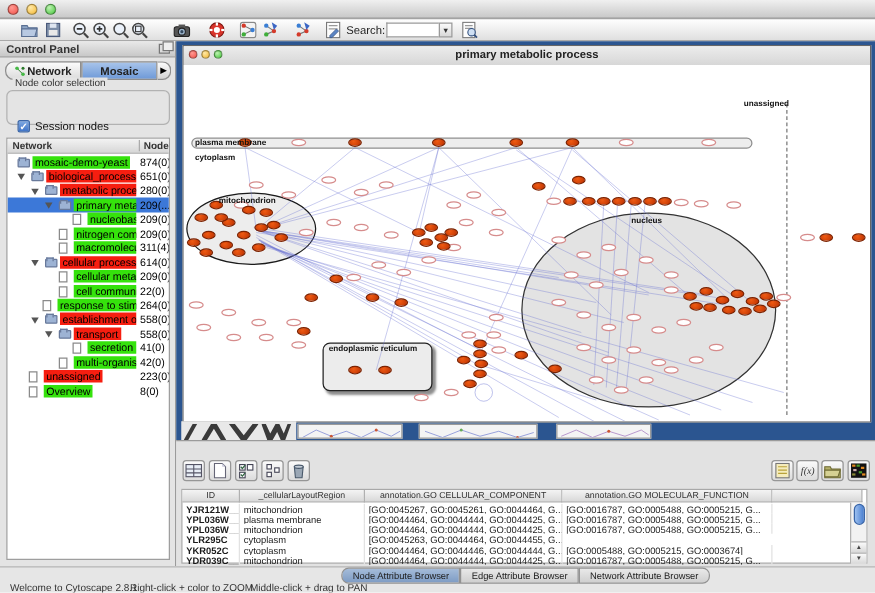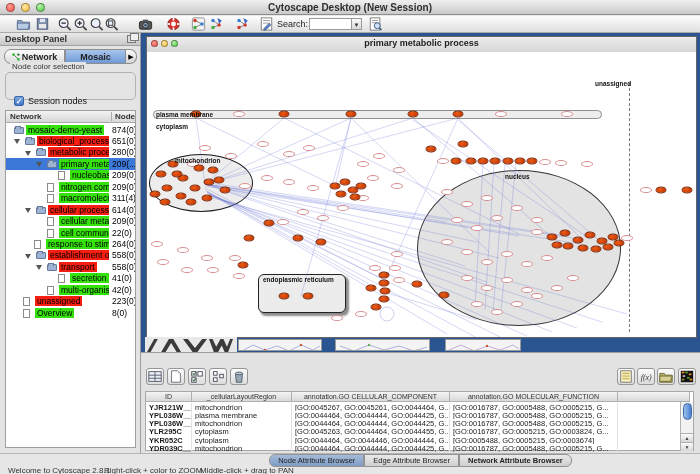--- a/index.html
+++ b/index.html
@@ -142,32 +142,31 @@
     background:linear-gradient(90deg,#9cc0f0,#4a7fd0); border:1px solid #3a66a8; }
   .scroll-arrow { position:absolute; left:0; width:12px; height:9px; background:linear-gradient(#fafafa,#d8d8d8);
     border-top:1px solid #b0b0b0; font-size:5px; text-align:center; line-height:9px; color:#444; }
 
   
   #statusbar { left:0; top:453px; width:700px; height:21px; background:#e6e6e6; border-top:1px solid #b5b5b5; }
   #bottom-tabs { position:absolute; left:141px; top:0px; width:559px; display:flex; justify-content:center; }
   .btab { font-size:7.5px; color:#222; padding:1px 8px; border:1px solid #929292;
     background:linear-gradient(#e9e9e9,#cfcfcf); line-height:9px; }
   .btab.first { border-radius:6px 0 0 6px; }
-  .btab.last { border-radius:0 6px 6px 0;font-weight:bold; }
+  .btab.last { border-radius:0 6px 6px 0; }
   .btab.sel { background:linear-gradient(#a5bcd9,#7e9cc4); }
   .status-text { position:absolute; top:12px; font-size:8px; color:#333; white-space:nowrap; }
 </style>
 </head>
 <body>
 
 <div class="abs" id="titlebar">
   <span class="tl r"></span>
   <span class="tl y"></span>
   <span class="tl g"></span>
-  <span class="title">Cytoscape Desktop (New Session)</span>
 </div>
 
 <div class="abs" id="toolbar">
   <span class="tbi" style="left:16px">
     <svg viewBox="0 0 16 16">
         <path d="M1 4h5l1 2h8v8H1z" fill="#8fa7c6" stroke="#5a6f92" stroke-width="1"></path>
         <path d="M1 7h14l-2 7H1z" fill="#b8c9e2" stroke="#5a6f92" stroke-width="1"></path>
       </svg></span>
   <span class="tbi" style="left:35px">
     <svg viewBox="0 0 16 16">
@@ -257,21 +256,21 @@
         <rect x="2" y="1" width="11" height="14" fill="#fdfdfd" stroke="#777"></rect>
         <line x1="4" y1="4" x2="11" y2="4" stroke="#999"></line>
         <line x1="4" y1="6.5" x2="11" y2="6.5" stroke="#999"></line>
         <circle cx="10" cy="10" r="3.4" fill="#cfe0f4" stroke="#33507e"></circle>
         <line x1="12.5" y1="12.5" x2="15" y2="15" stroke="#33507e" stroke-width="1.6"></line>
       </svg></span>
 </div>
 
 <div class="abs" id="control-panel">
   <div class="panel-title">
-    <span>Desktop Panel</span>
+    <span>Control Panel</span>
     <span class="float-ico"></span>
   </div>
   <div id="cp-tabs">
     <div class="cp-tab first">
       <svg class="net-glyph" viewBox="0 0 10 10">
           <line x1="2" y1="2" x2="8" y2="8" stroke="#2a7a2a"></line>
           <circle cx="2" cy="2" r="1.8" fill="#45b945"></circle>
           <circle cx="8" cy="8" r="1.8" fill="#45b945"></circle>
           <circle cx="8" cy="2" r="1.5" fill="#2a7a2a"></circle>
         </svg><span>Network</span>
@@ -707,21 +706,20 @@
         <div class="tdrow" style="top: 27.1px;">
           <span class="td id" style="left:0px;width:46px">YPL036W__1</span>
           <span class="td" style="left:46px;width:100px">mitochondrion</span>
           <span class="td" style="left:146px;width:158px">[GO:0044464, GO:0044444, GO:0044425, G...</span>
           <span class="td" style="left:304px;width:168px">[GO:0016787, GO:0005488, GO:0005215, G...</span>
         </div>
         <div class="tdrow" style="top: 35.4px;">
           <span class="td id" style="left:0px;width:46px">YLR295C</span>
           <span class="td" style="left:46px;width:100px">cytoplasm</span>
           <span class="td" style="left:146px;width:158px">[GO:0045263, GO:0044464, GO:0044455, G...</span>
-          <span class="td" style="left:304px;width:168px">[GO:0016787, GO:0005215, GO:0003824, G...</span>
         </div>
         <div class="tdrow" style="top: 43.7px;">
           <span class="td id" style="left:0px;width:46px">YKR052C</span>
           <span class="td" style="left:46px;width:100px">cytoplasm</span>
           <span class="td" style="left:146px;width:158px">[GO:0044464, GO:0044446, GO:0044444, G...</span>
           <span class="td" style="left:304px;width:168px">[GO:0005488, GO:0005215, GO:0003674]</span>
         </div>
         <div class="tdrow" style="top: 52px;">
           <span class="td id" style="left:0px;width:46px">YDR039C__1</span>
           <span class="td" style="left:46px;width:100px">mitochondrion</span>

